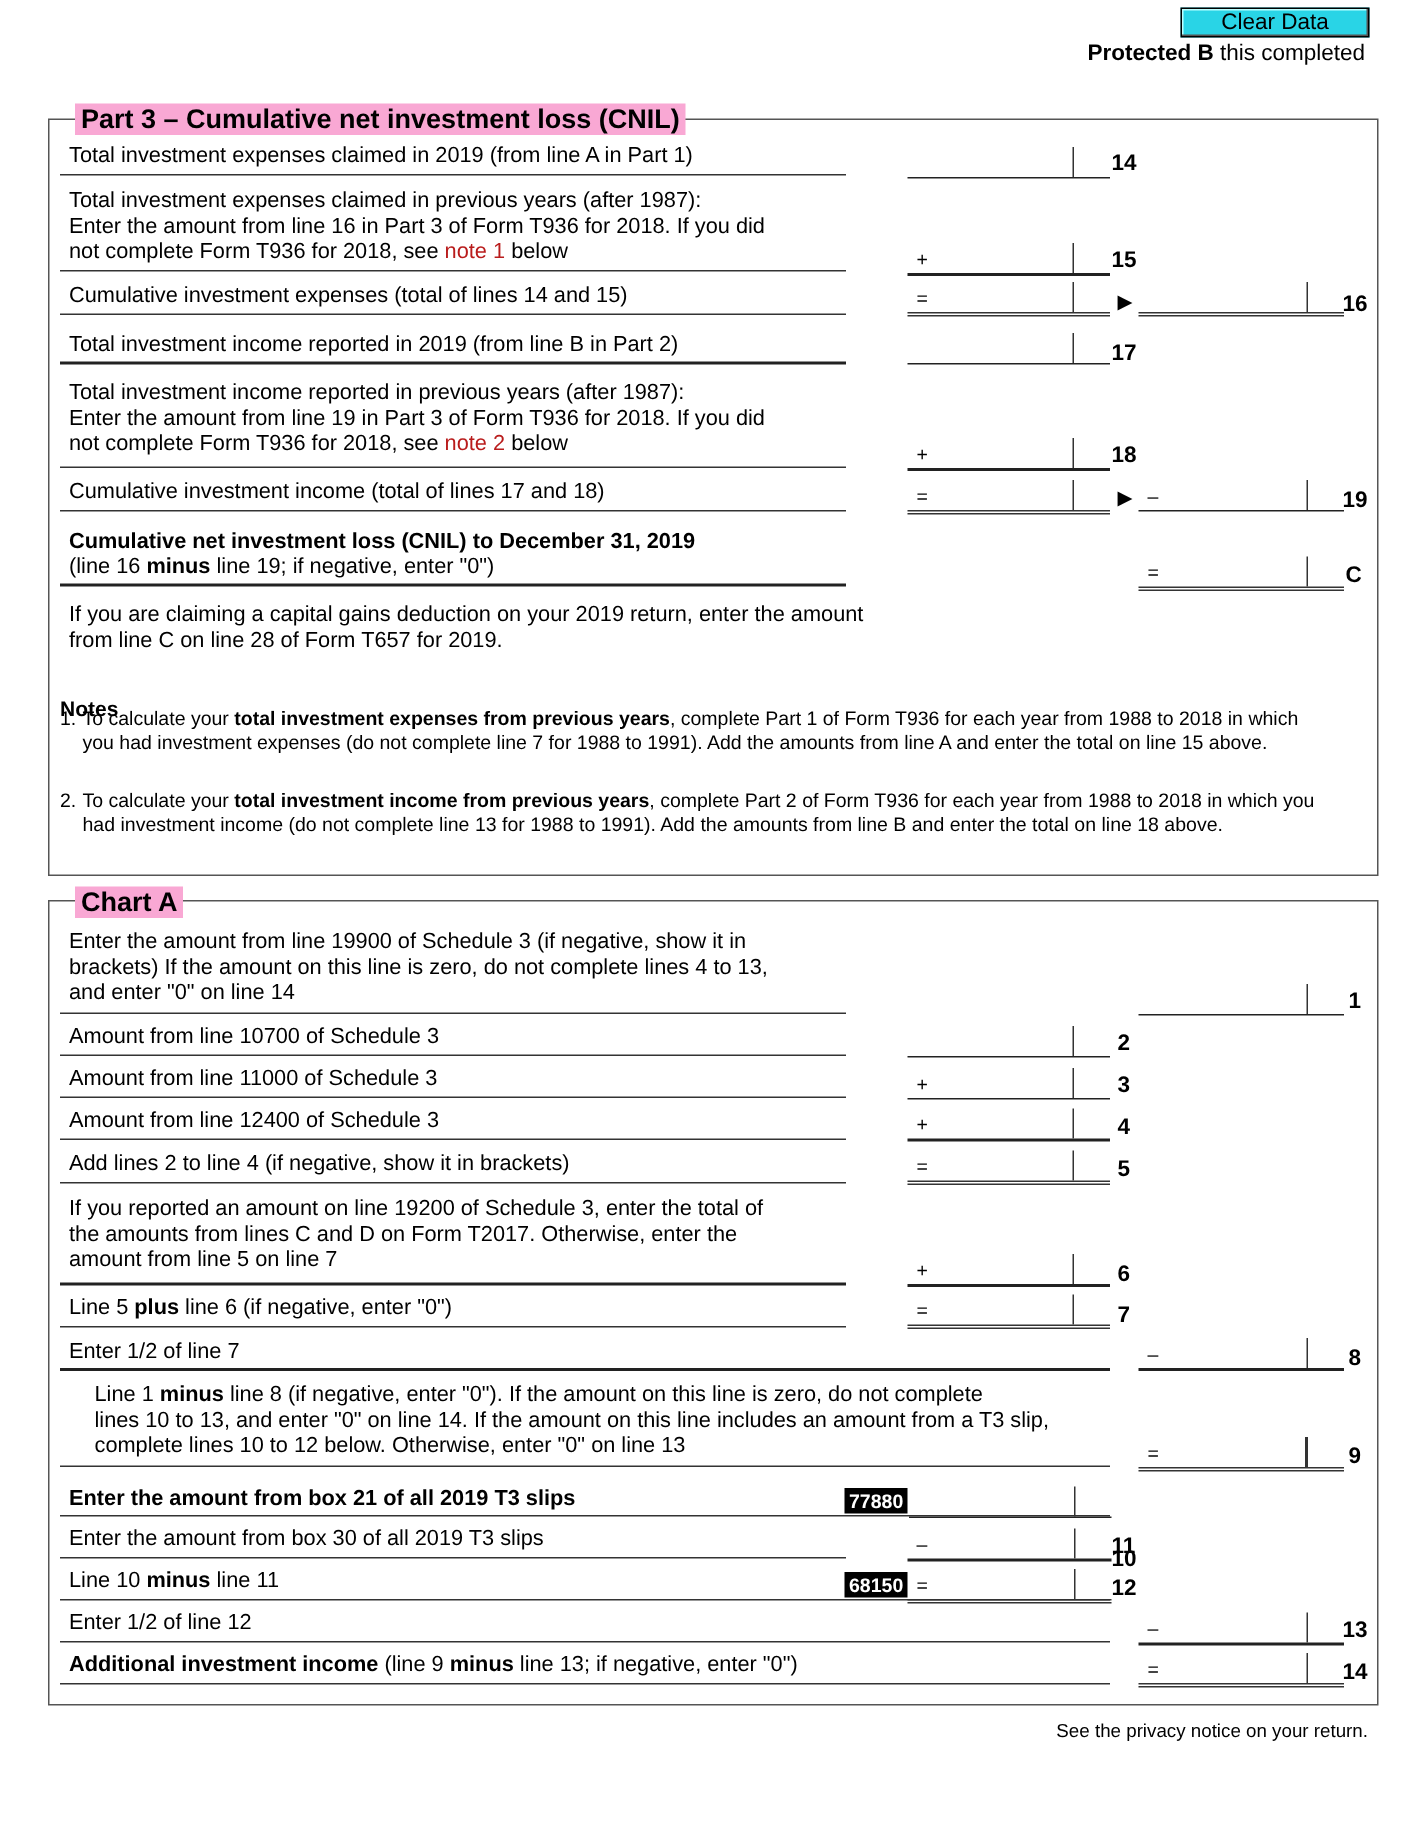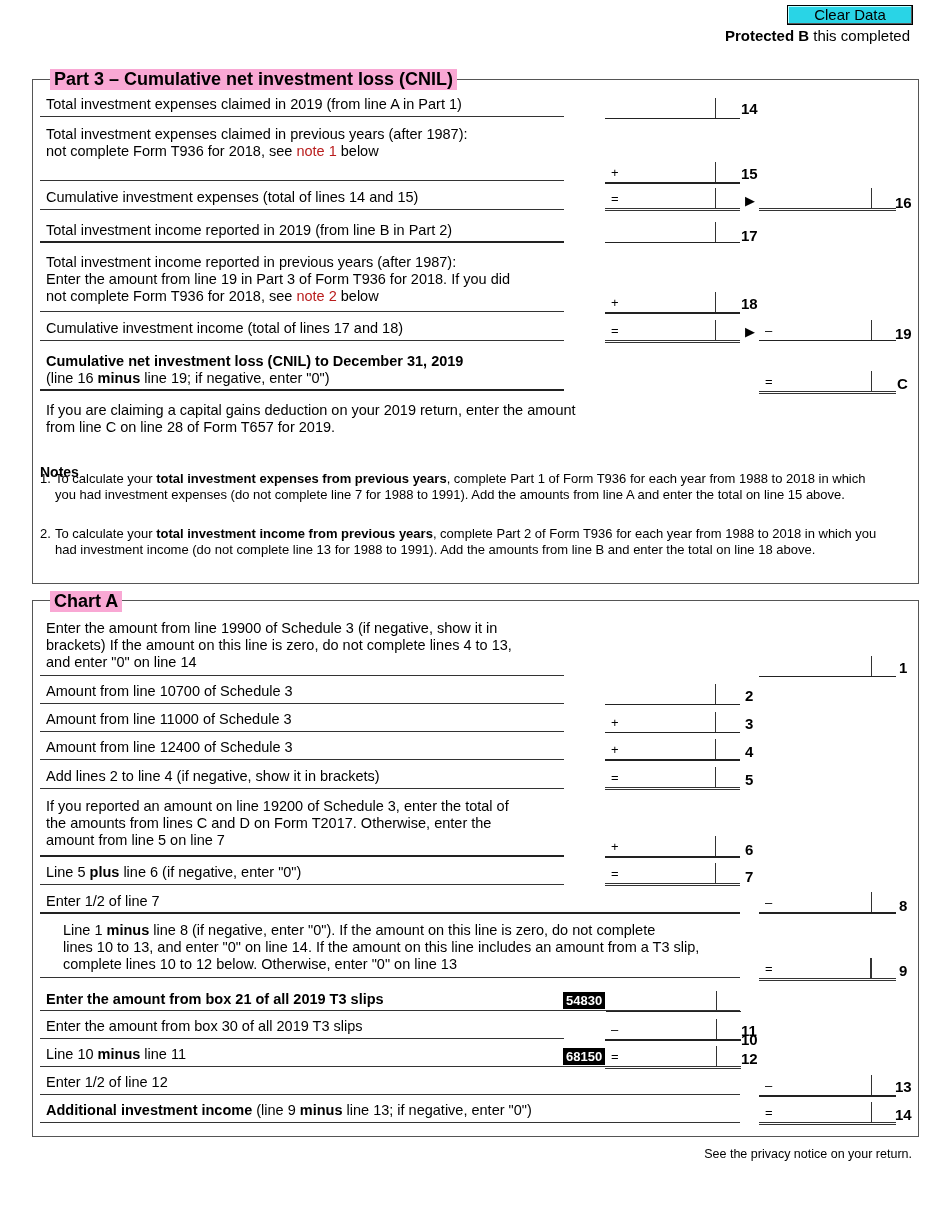--- a/index.html
+++ b/index.html
@@ -35,20 +35,21 @@
 
 <div class="txt" style="left:46px;top:96px;">Total investment expenses claimed in 2019 (from line A in Part 1)</div>
 <div class="rule" style="left:40px;top:116px;width:524px;"></div>
 <div class="field" style="left:605px;top:96px;width:135px;">
     <span class="cents"></span>
   </div>
 <div class="lineno" style="left:741px;top:100px;">14</div>
 
 <div class="txt" style="left:46px;top:126px;">
   <div>Total investment expenses claimed in previous years (after 1987):</div>
+  <div>Enter the amount from line 16 in Part 3 of Form T936 for 2018. If you did</div>
   <div><span>not complete Form T936 for 2018, see </span><span class="link">note 1</span><span> below</span></div>
 </div>
 <div class="rule" style="left:40px;top:180px;width:524px;"></div>
 <div class="field" style="left:605px;top:160px;width:135px;border-bottom-width:2px;">
     <span class="op">+</span>
     <span class="cents"></span>
   </div>
 <div class="lineno" style="left:741px;top:165px;">15</div>
 
 <div class="txt" style="left:46px;top:189px;">Cumulative investment expenses (total of lines 14 and 15)</div>
@@ -205,21 +206,21 @@
 </div>
 <div class="rule" style="left:40px;top:977px;width:700px;"></div>
 <div class="field dbl" style="left:759px;top:956px;width:137px;">
     <span class="op">=</span>
     <span class="cents" style="border-left-width:2px;"></span>
   </div>
 <div class="lineno" style="left:899px;top:962px;">9</div>
 
 <div class="txt" style="left:46px;top:991px;font-weight:bold;">Enter the amount from box 21 of all 2019 T3 slips</div>
 <div class="rule" style="left:40px;top:1010px;width:700px;"></div>
-<div class="tag" style="left:563px;top:992px;">54830</div>
+<div class="tag" style="left:563px;top:992px;">77880</div>
 <div class="field" style="left:606px;top:989px;width:135px;">
     <span class="cents"></span>
   </div>
 <div class="lineno" style="left:741px;top:999px;margin-top:32px;">10</div>
 
 <div class="txt" style="left:46px;top:1018px;">Enter the amount from box 30 of all 2019 T3 slips</div>
 <div class="rule" style="left:40px;top:1038px;width:524px;"></div>
 <div class="field" style="left:605px;top:1017px;width:136px;border-bottom-width:2px;">
     <span class="op">–</span>
     <span class="cents"></span>

